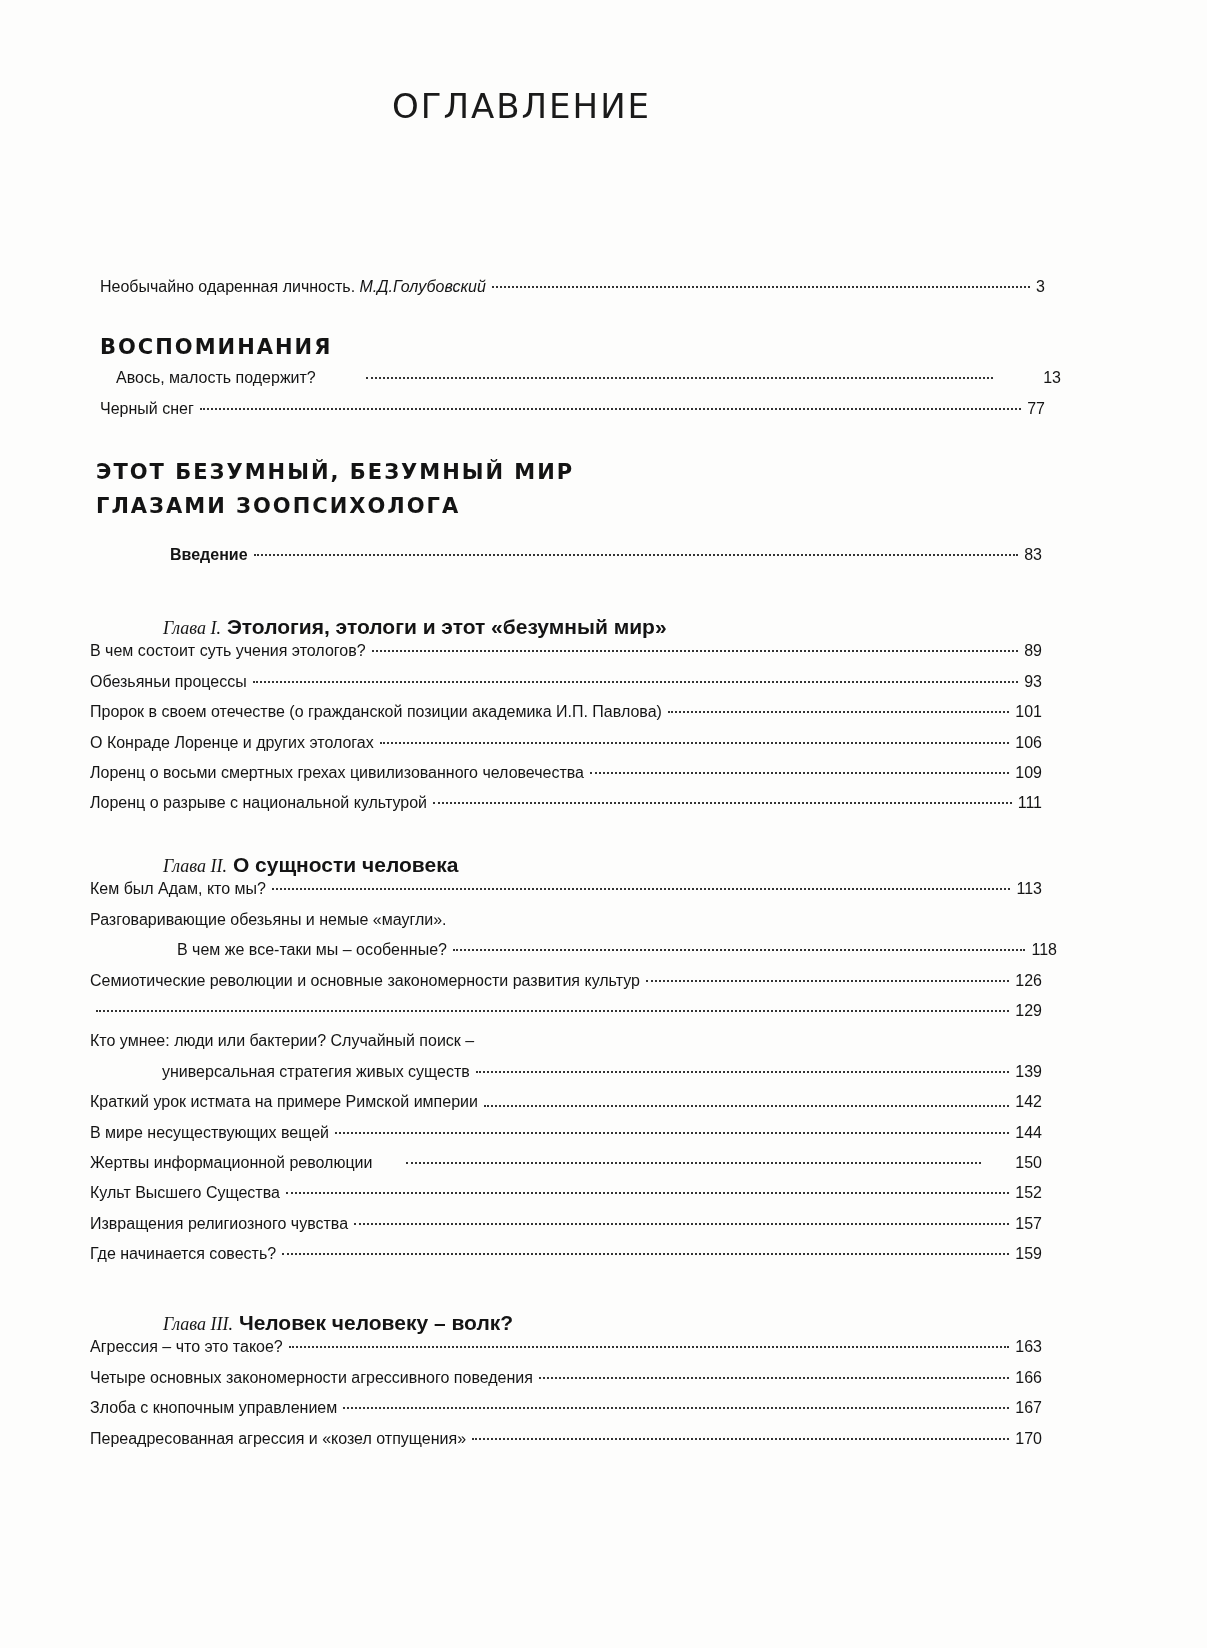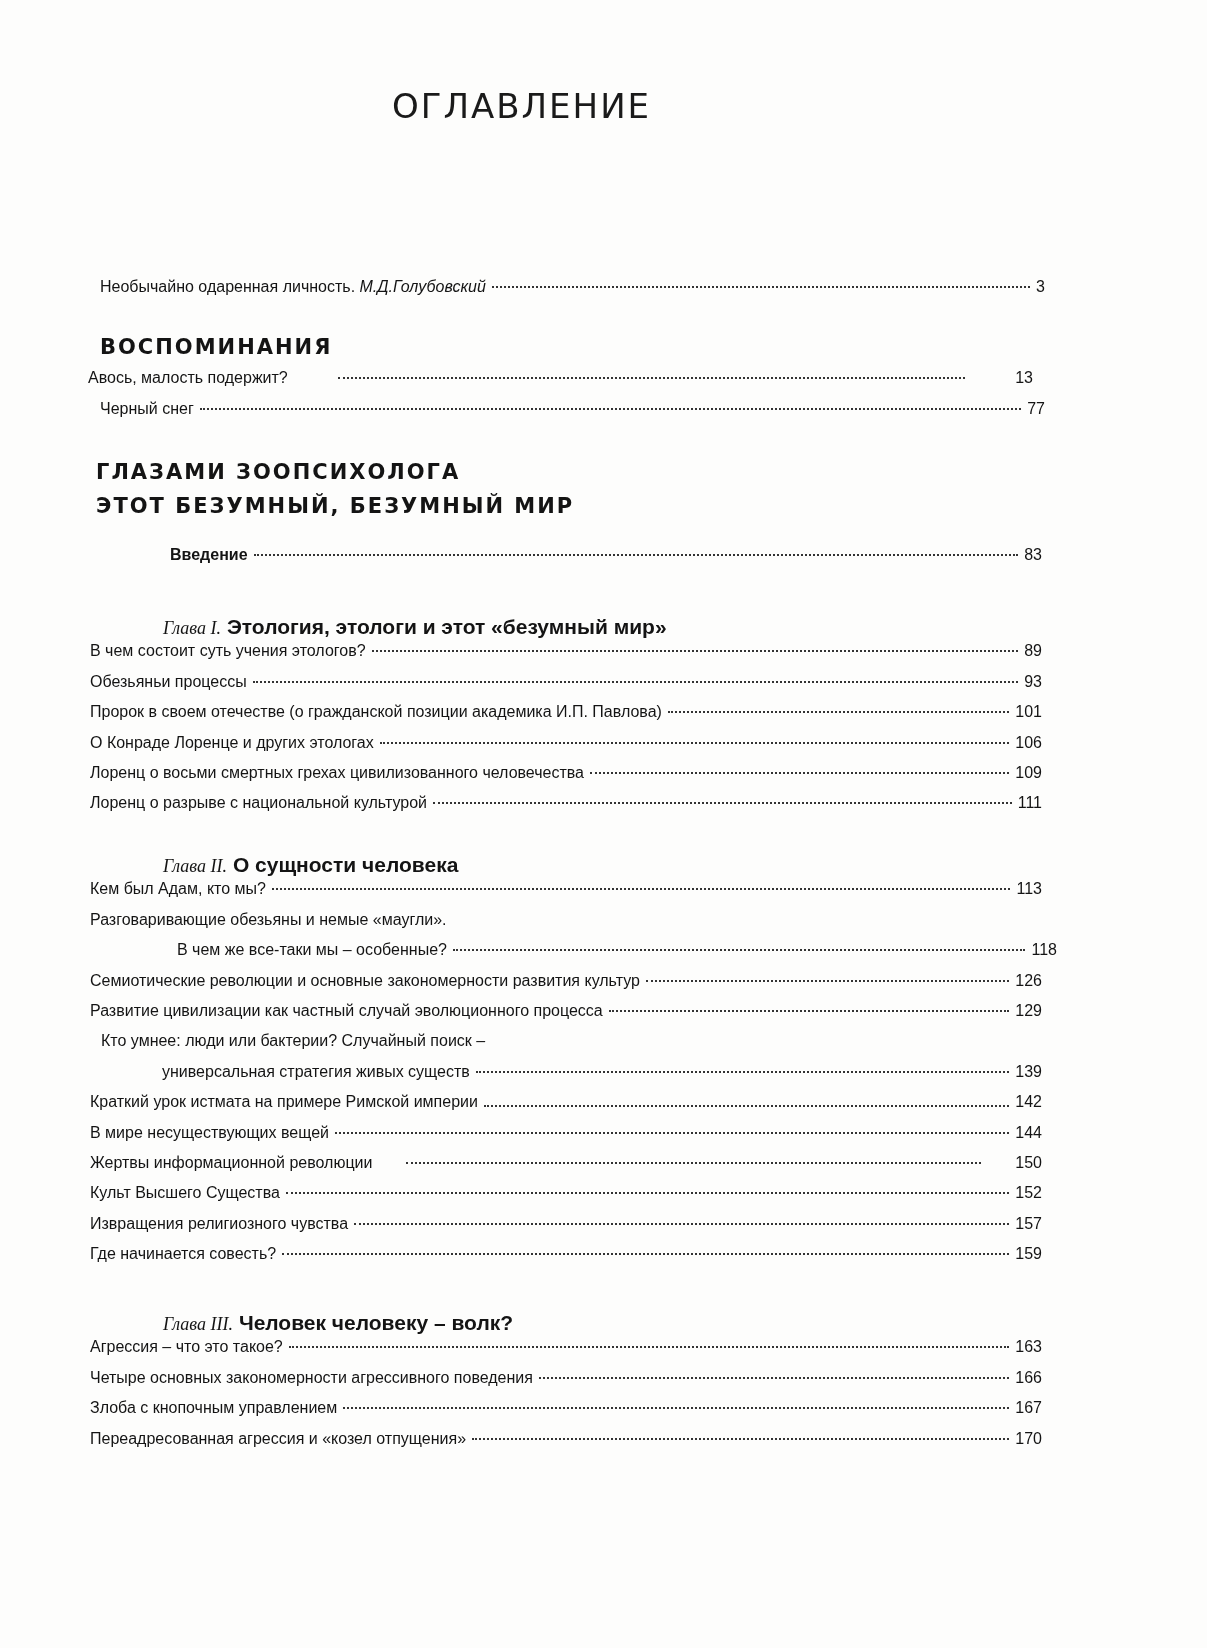--- a/index.html
+++ b/index.html
@@ -48,34 +48,34 @@
 
 <div class="page-title">ОГЛАВЛЕНИЕ</div>
 
 <div class="toc-entry" style="top:278px; left:100px; width:945px;">
   <span class="toc-text"><span>Необычайно одаренная личность.</span> <i>М.Д.Голубовский</i></span>
   <span class="dots"></span>
   <span class="page-num">3</span>
 </div>
 
 <div class="section-heading" style="top:330px;">ВОСПОМИНАНИЯ</div>
-<div class="toc-entry" style="top:369px; left:88px; width:945px;gap:44px;">
+<div class="toc-entry" style="top:369px; left:116px; width:945px;gap:44px;">
   <span class="toc-text">Авось, малость подержит?</span>
   <span class="dots"></span>
   <span class="page-num">13</span>
 </div>
 <div class="toc-entry" style="top:400px; left:100px; width:945px;">
   <span class="toc-text">Черный снег</span>
   <span class="dots"></span>
   <span class="page-num">77</span>
 </div>
 
 <div class="section-heading" style="top:455px; left:96px;">
+  <div>ЭТОТ БЕЗУМНЫЙ, БЕЗУМНЫЙ МИР</div>
   <div>ГЛАЗАМИ ЗООПСИХОЛОГА</div>
-  <div>ЭТОТ БЕЗУМНЫЙ, БЕЗУМНЫЙ МИР</div>
 </div>
 
 <div class="toc-entry" style="top:546px; left:170px; width:872px;">
   <span class="toc-text bold">Введение</span>
   <span class="dots"></span>
   <span class="page-num">83</span>
 </div>
 
 <div id="chapters">
     <div class="chapter-heading" style="top: 612px; left: 163px;"><span class="ch-label">Глава I.</span> <span class="ch-title">Этология, этологи и этот «безумный мир»</span></div>
@@ -122,25 +122,24 @@
       <span class="toc-text">В чем же все-таки мы – особенные?</span>
       <span class="dots"></span>
       <span class="page-num">118</span>
     </div>
     <div class="toc-entry" style="top: 971.6px; left: 90px; width: 952px;">
       <span class="toc-text">Семиотические революции и основные закономерности развития культур</span>
       <span class="dots"></span>
       <span class="page-num">126</span>
     </div>
     <div class="toc-entry" style="top: 1002px; left: 90px; width: 952px;">
-      <span class="toc-text">Развитие цивилизации как частный случай эволюционного процесса</span>
       <span class="dots"></span>
       <span class="page-num">129</span>
     </div>
-    <div class="toc-entry" style="top: 1032.4px; left: 101px;">
+    <div class="toc-entry" style="top: 1032.4px; left: 90px;">
       <span class="toc-text">Кто умнее: люди или бактерии? Случайный поиск –</span>
     </div>
     <div class="toc-entry" style="top: 1062.8px; left: 162px; width: 880px;">
       <span class="toc-text">универсальная стратегия живых существ</span>
       <span class="dots"></span>
       <span class="page-num">139</span>
     </div>
     <div class="toc-entry" style="top: 1093.2px; left: 90px; width: 952px; align-items: flex-end;">
       <span class="toc-text">Краткий урок истмата на примере Римской империи</span>
       <span class="dots"></span>

